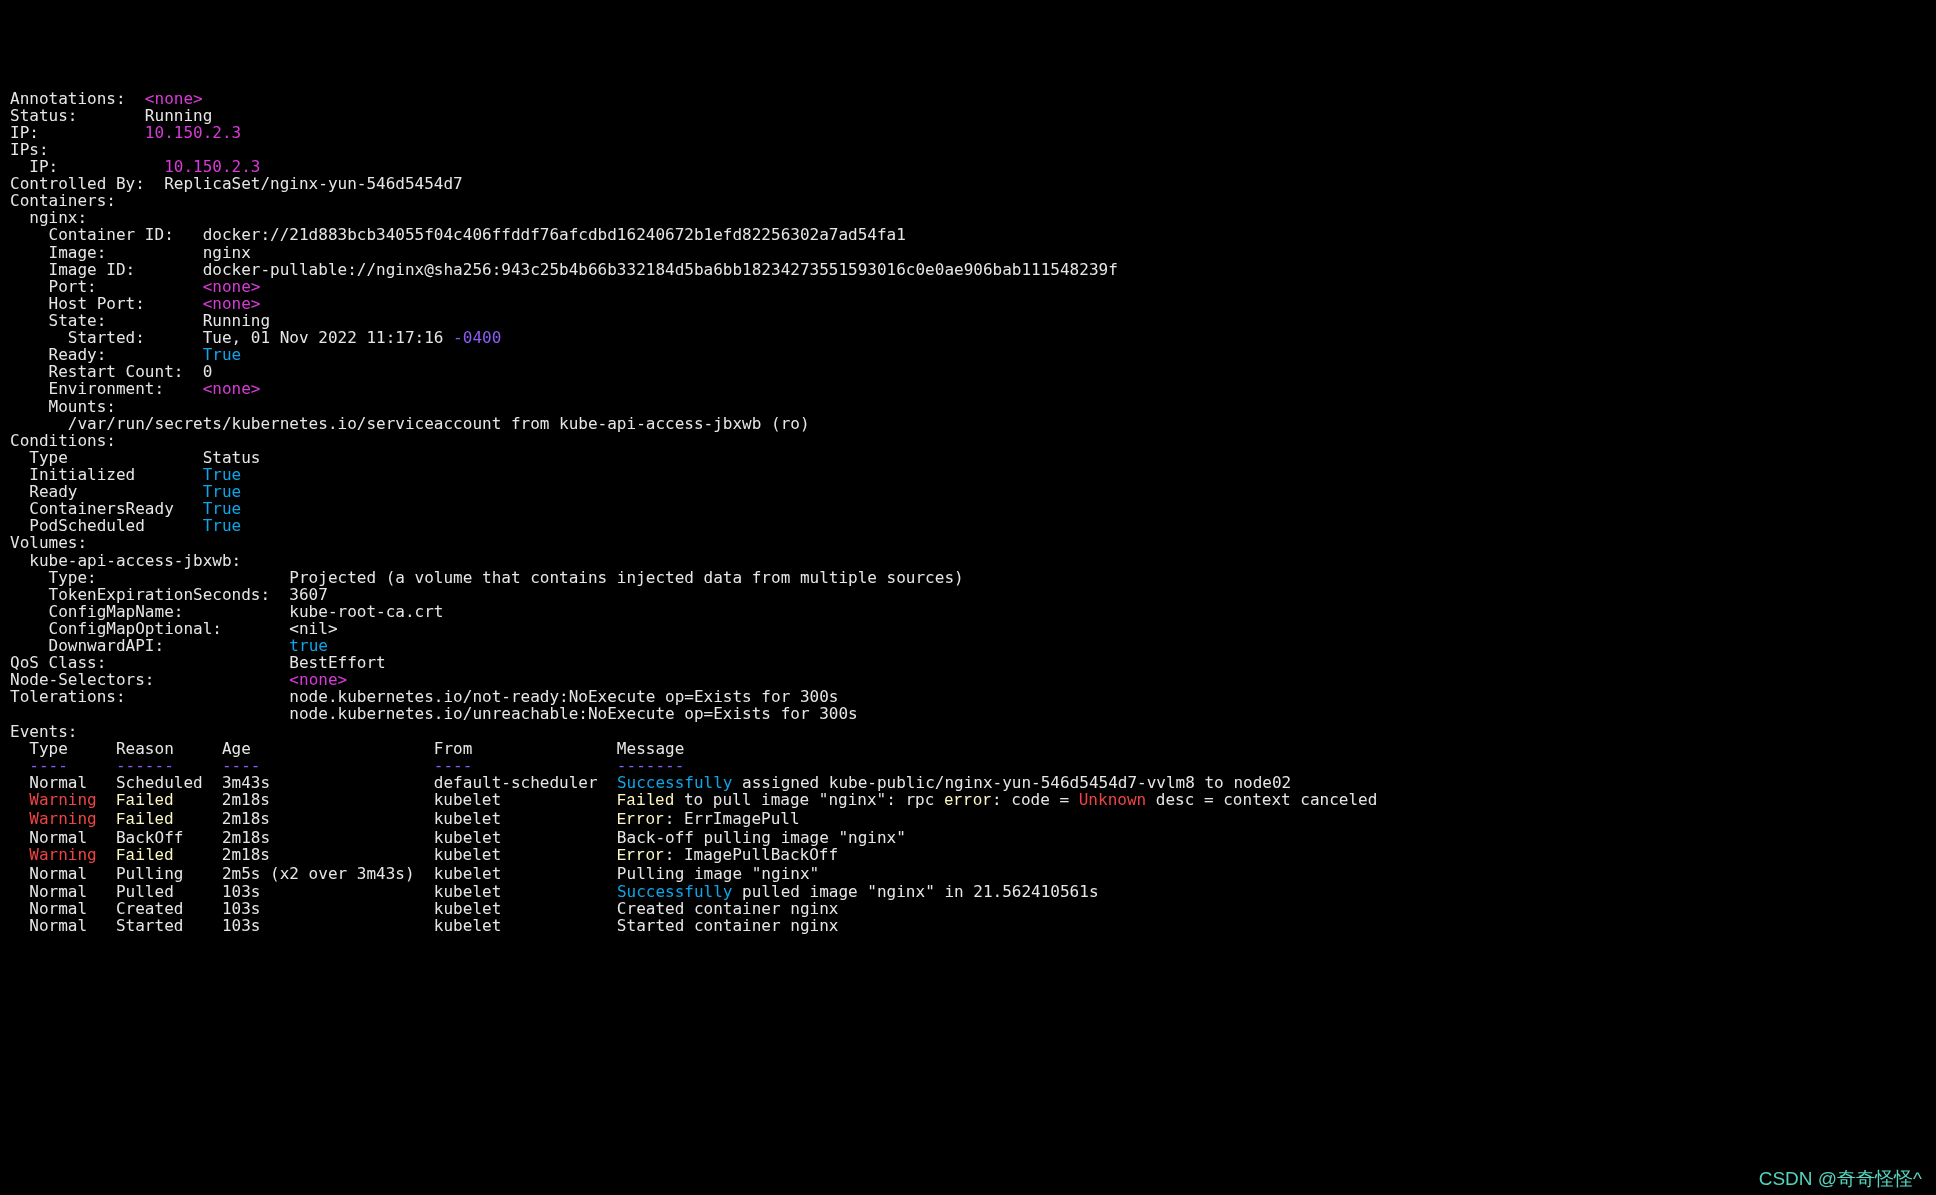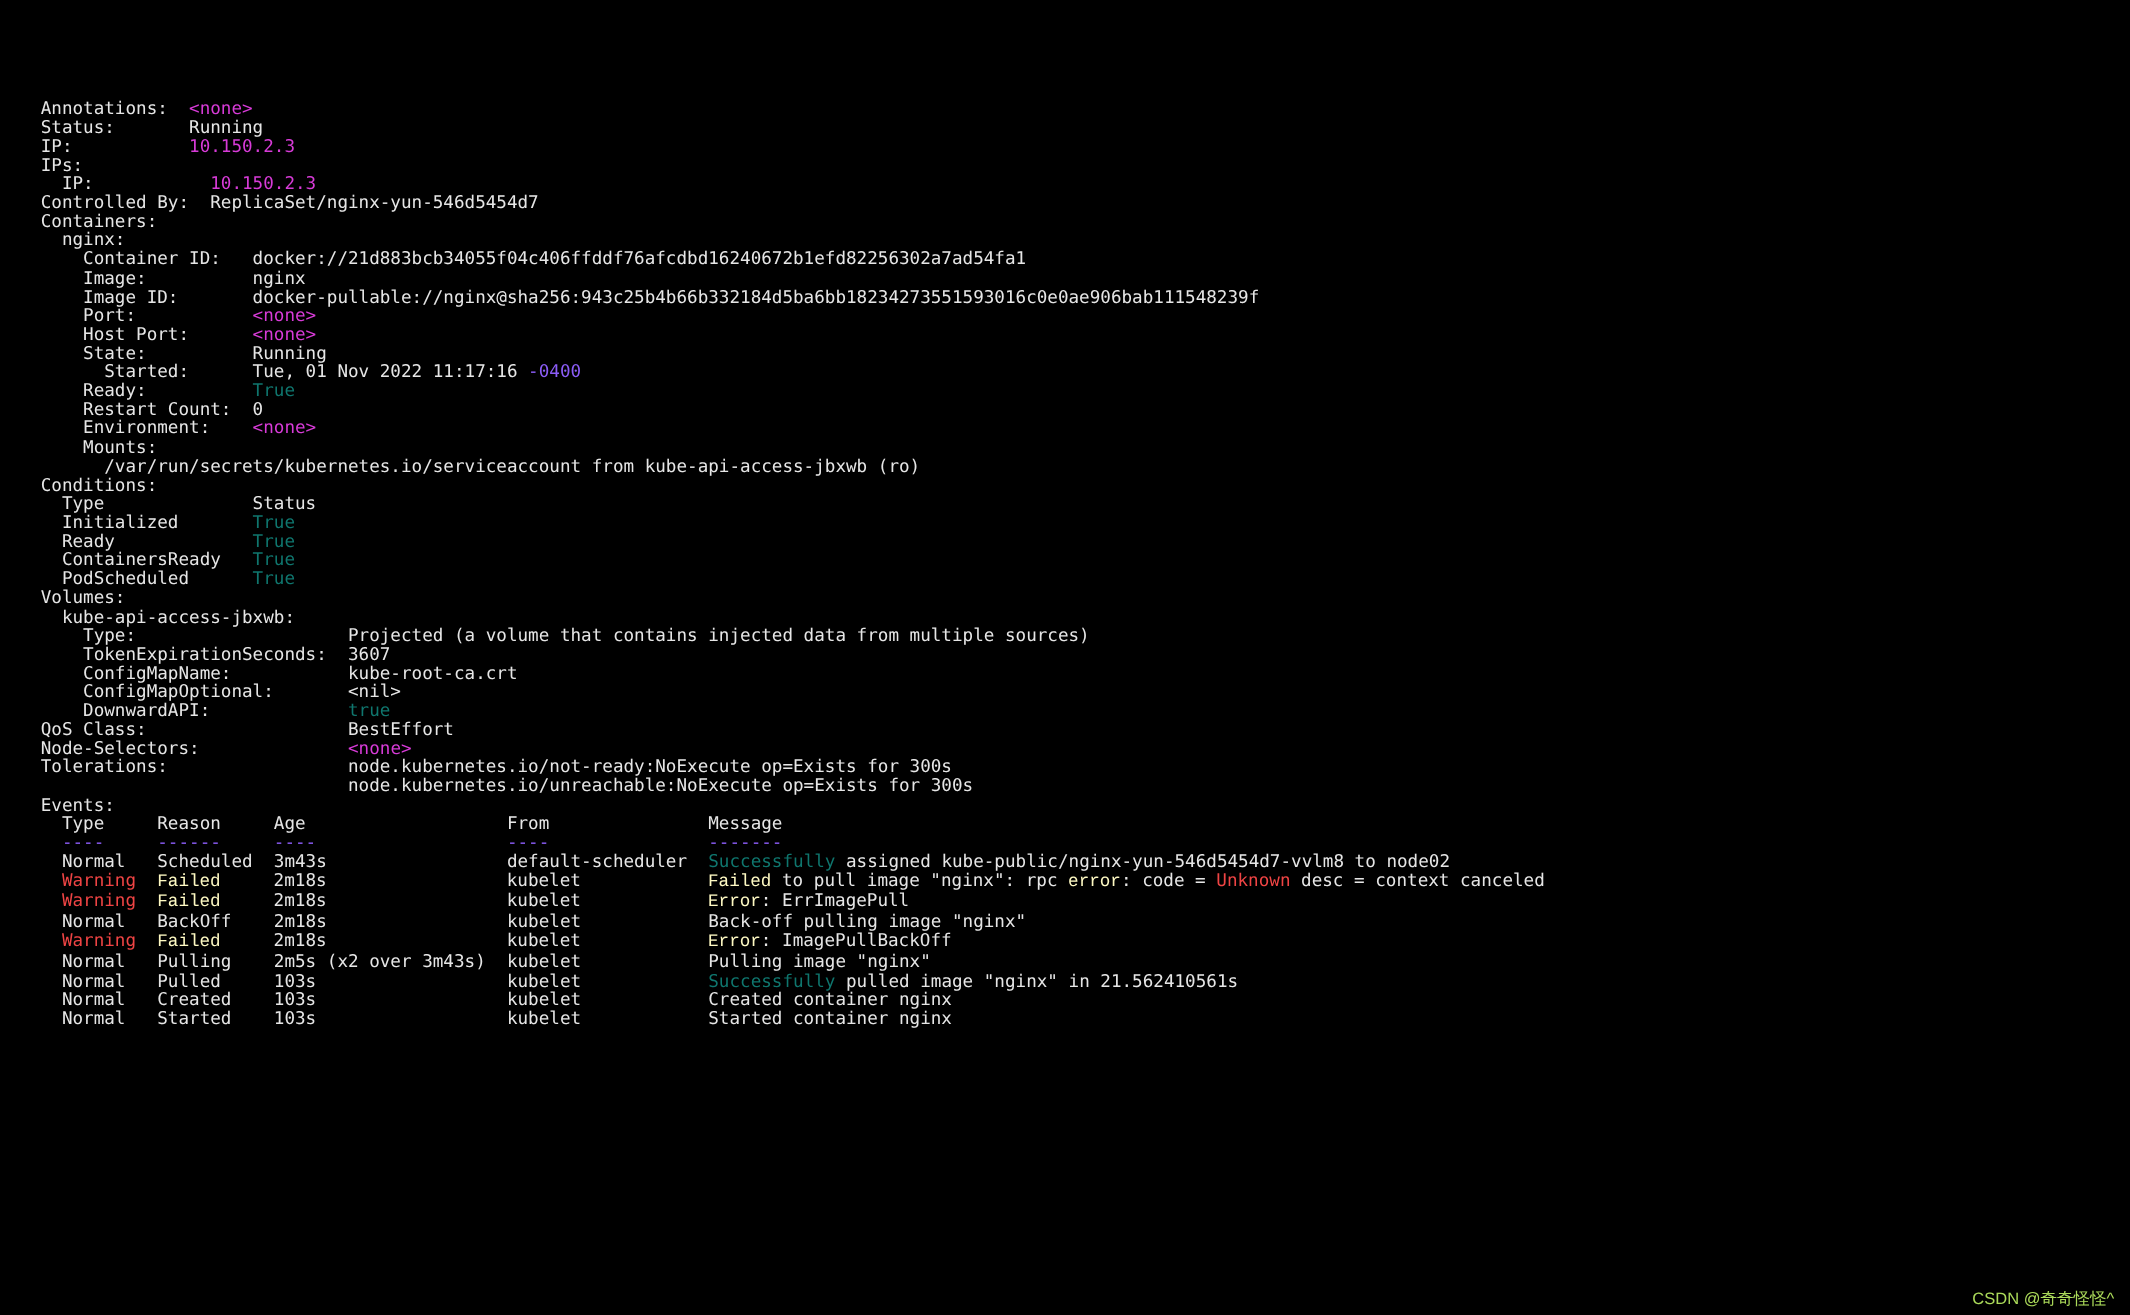--- a/index.html
+++ b/index.html
@@ -7,34 +7,33 @@
     padding: 0;
     background: #000;
     color: #ddd;
     font-family: "Menlo", "Consolas", "DejaVu Sans Mono", monospace;
     font-size: 16px;
     line-height: 1.07;
     white-space: pre;
   }
   .root {
     padding: 4px 6px 10px 10px;
-    margin-left: 27px;
   }
   .c-white   { color: #e6e6e6; }
   .c-magenta { color: #d83bd8; }
-  .c-green   { color: #0f766e; }
+  .c-green   { color: #0ea5e9; }
   .c-cyan    { color: #8b5cf6; }
   .c-yellow  { color: #ef4444; }
   .c-red     { color: #fef9c3; font-family: Liberation Mono, monospace; }
   .watermark {
     position: fixed;
     right: 14px;
     bottom: 6px;
-    color: #bef264;
-    font-size: 15px;
+    color: #5eead4;
+    font-size: 19px;
     font-family: "Helvetica Neue", "Segoe UI", sans-serif;
     opacity: 0.9;
     text-align: center;
   }
 </style>
 </head>
 <body>
 
 
 

